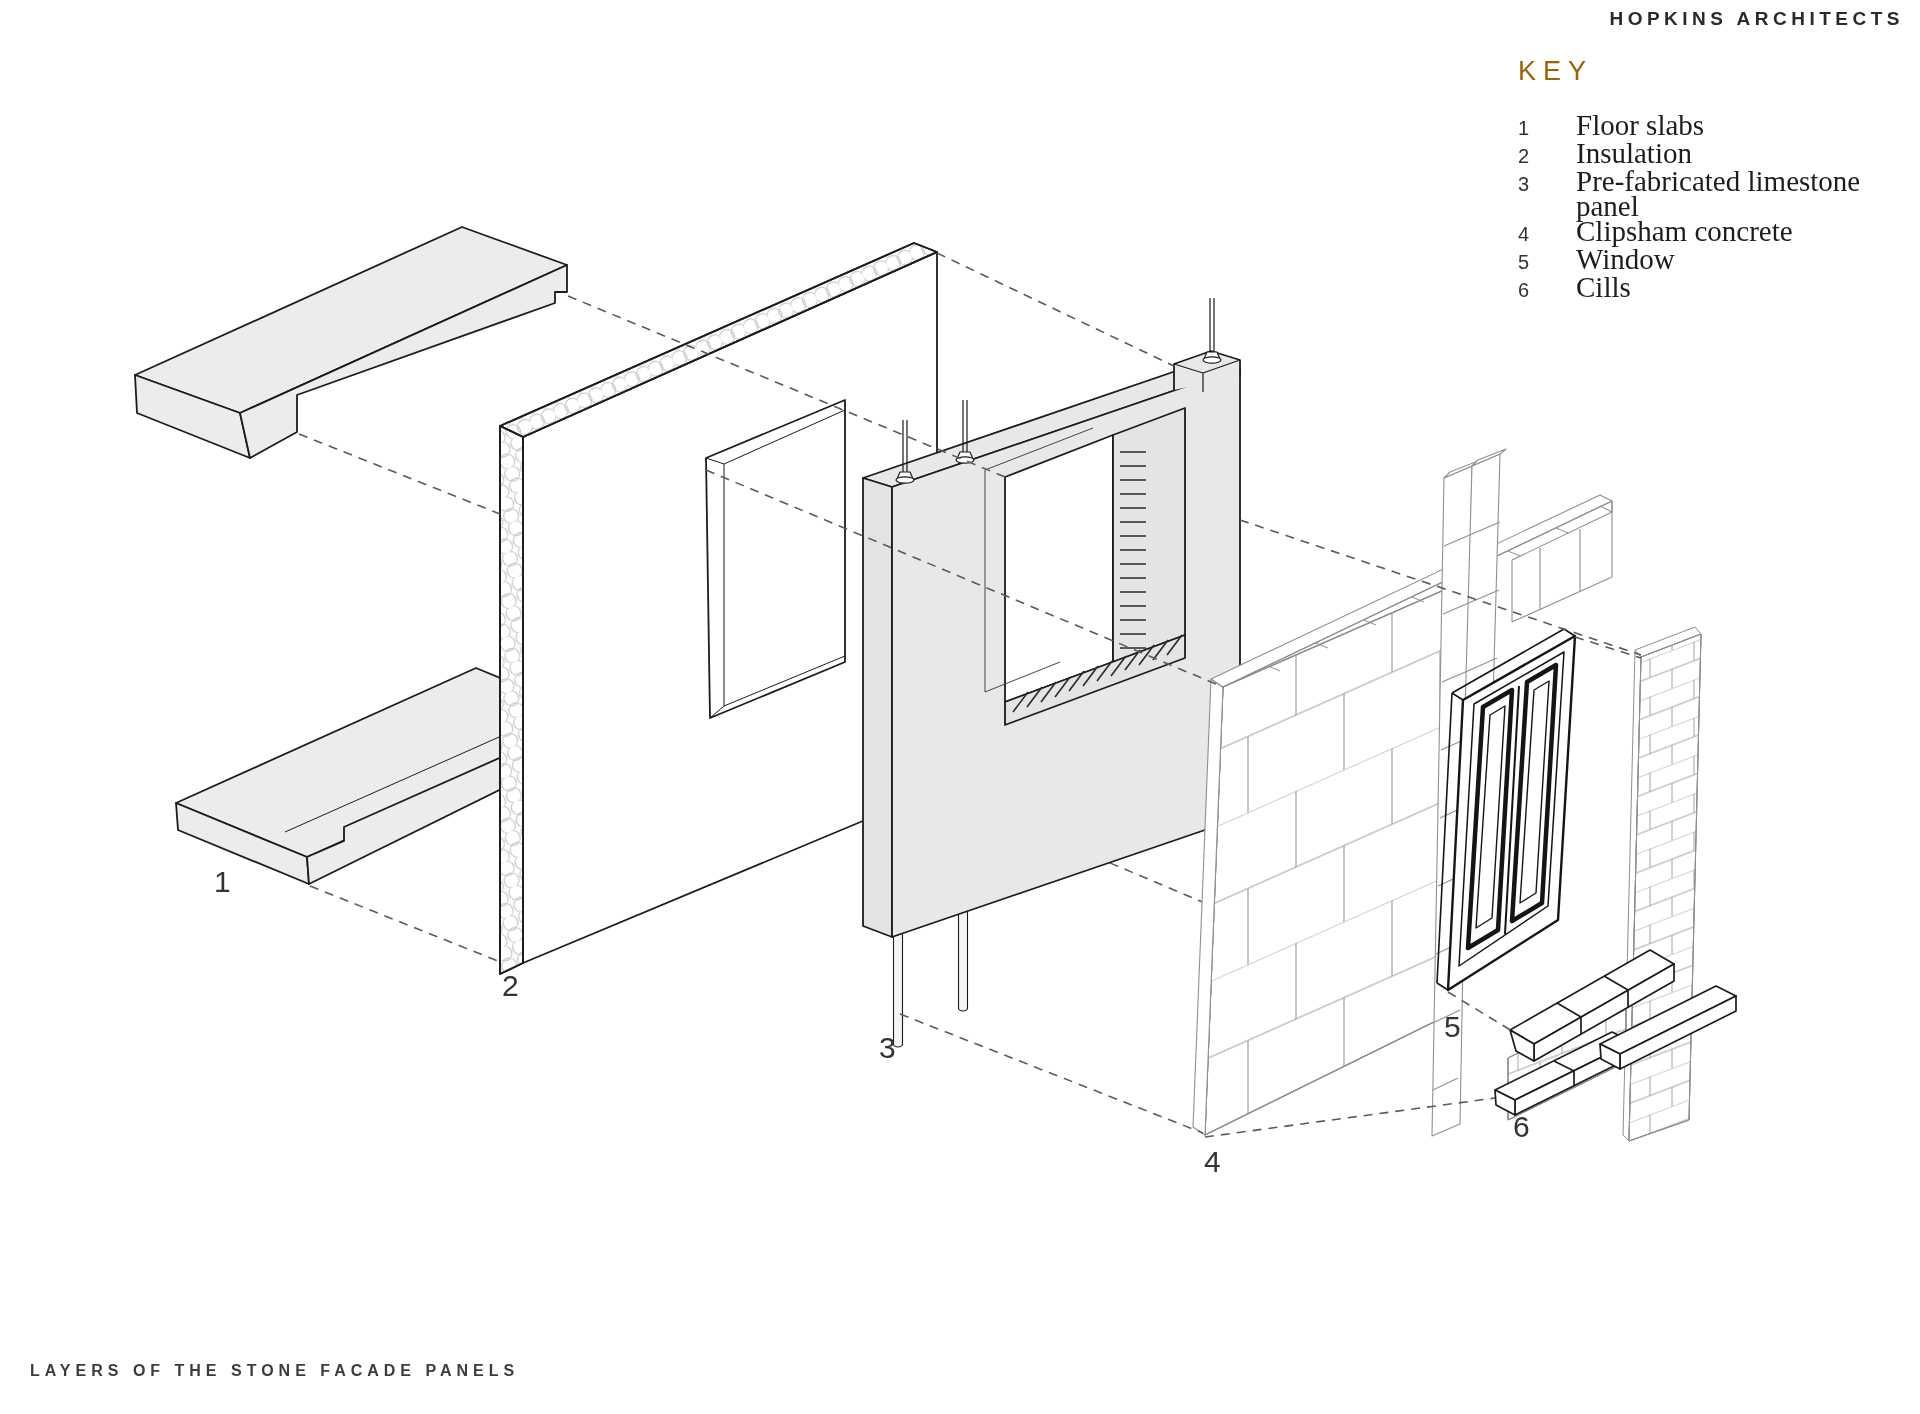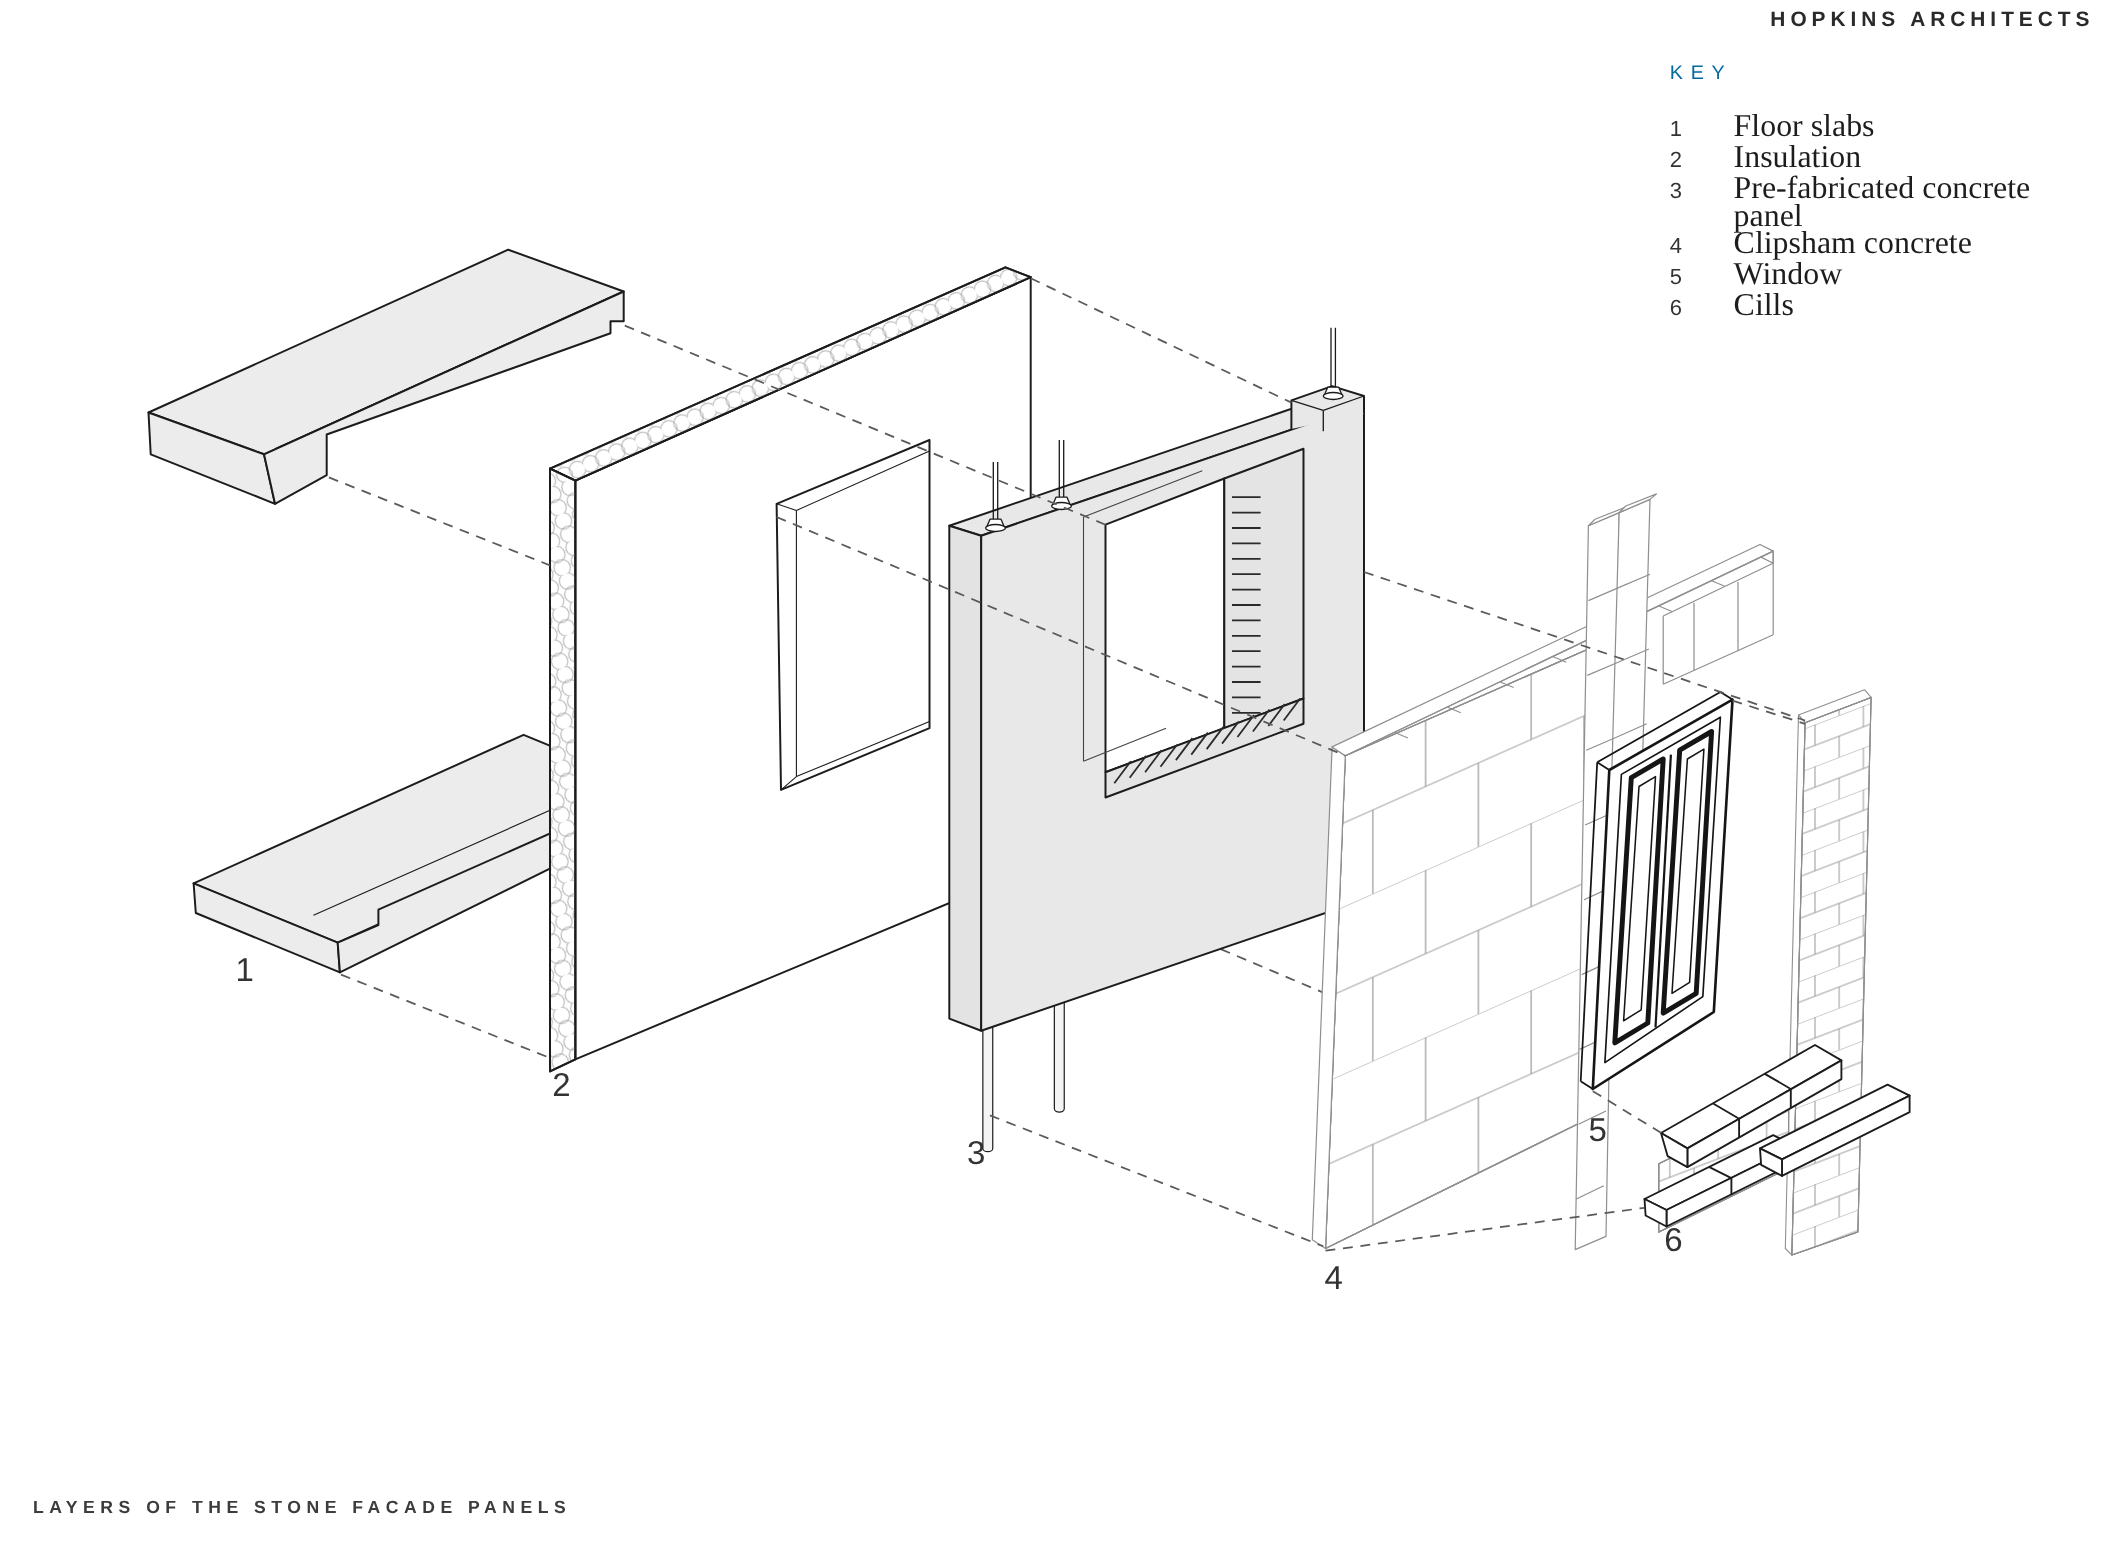--- a/index.html
+++ b/index.html
@@ -3,21 +3,21 @@
 <meta charset="utf-8">
 <style>
   html,body{margin:0;padding:0;background:#ffffff;}
   .page{position:relative;width:1920px;height:1414px;background:#ffffff;overflow:hidden;
         font-family:"Liberation Sans",sans-serif;color:#231f20;}
   .hdr{position:absolute;top:8px;font-size:19px;font-weight:700;letter-spacing:4.5px;color:#2a2a2a;white-space:nowrap;}
   .hdr-left{left:14px;}
   .hdr-right{right:16px;}
   .caption{position:absolute;left:30px;top:1362px;font-size:16px;font-weight:700;letter-spacing:5px;color:#3c3c3c;white-space:nowrap;}
   .key{position:absolute;left:1518px;top:56px;width:380px;}
-  .key-title{font-size:18px;font-weight:500;letter-spacing:7px;color:#0369a1;margin-bottom:26px;}
+  .key-title{font-size:27px;font-weight:500;letter-spacing:7px;color:#a16207;margin-bottom:26px;}
   .key-row{display:flex;align-items:baseline;line-height:25px;}
   .key-num{width:58px;font-size:20px;font-weight:500;color:#333;flex:0 0 58px;}
   .key-label{font-family:"Liberation Serif",serif;font-size:29px;color:#1d1d1d;}
   svg text.callout{font-family:"Liberation Sans",sans-serif;font-size:30px;font-weight:500;fill:#333;}
 </style>
 </head>
 <body>
 
 <div class="page">
 
@@ -28,21 +28,21 @@
     <div class="key-row">
       <span class="key-num">1</span>
       <span class="key-label">Floor slabs</span>
     </div>
     <div class="key-row">
       <span class="key-num">2</span>
       <span class="key-label">Insulation</span>
     </div>
     <div class="key-row">
       <span class="key-num">3</span>
-      <span class="key-label">Pre-fabricated concrete panel</span>
+      <span class="key-label">Pre-fabricated limestone panel</span>
     </div>
     <div class="key-row">
       <span class="key-num">4</span>
       <span class="key-label">Clipsham concrete</span>
     </div>
     <div class="key-row">
       <span class="key-num">5</span>
       <span class="key-label">Window</span>
     </div>
     <div class="key-row">

